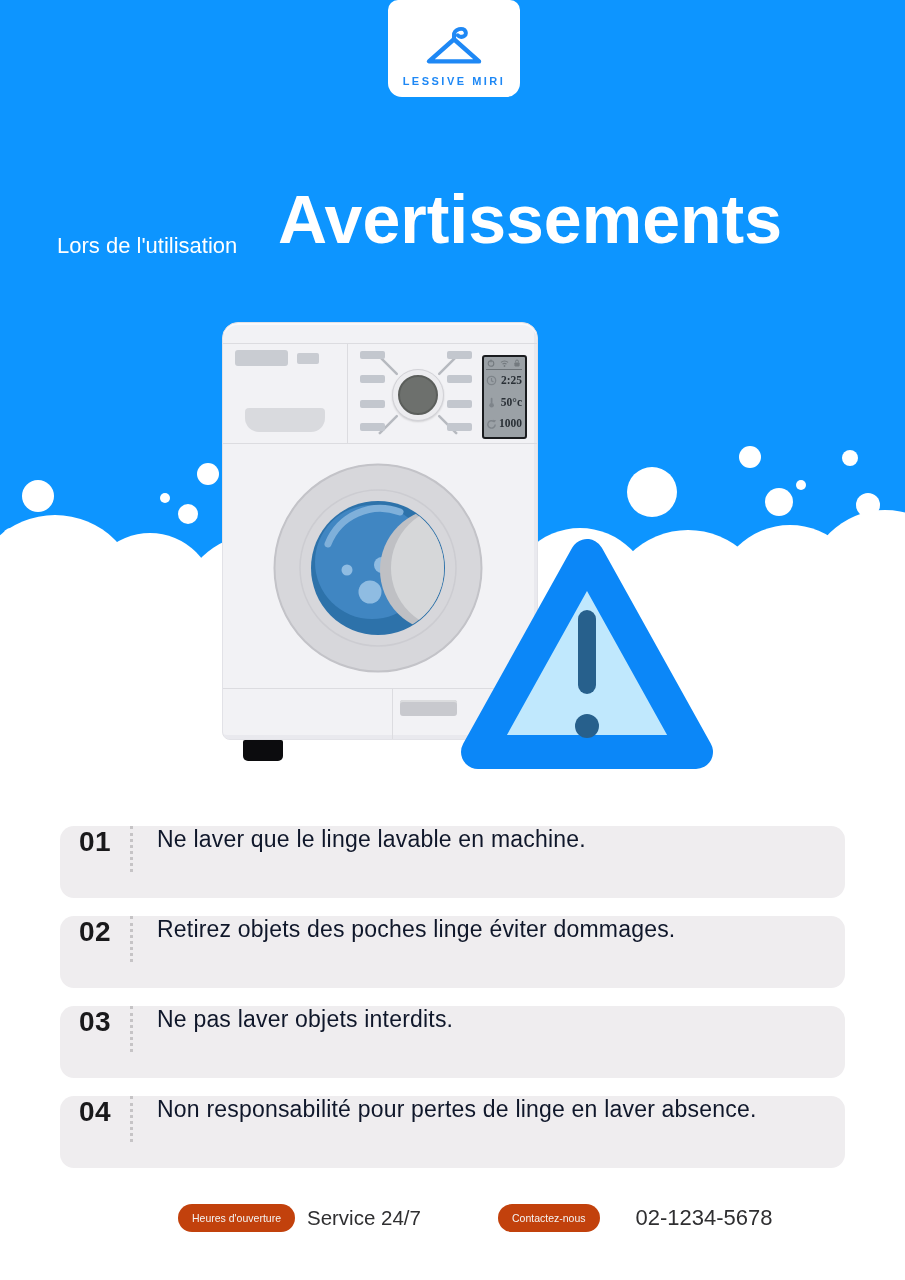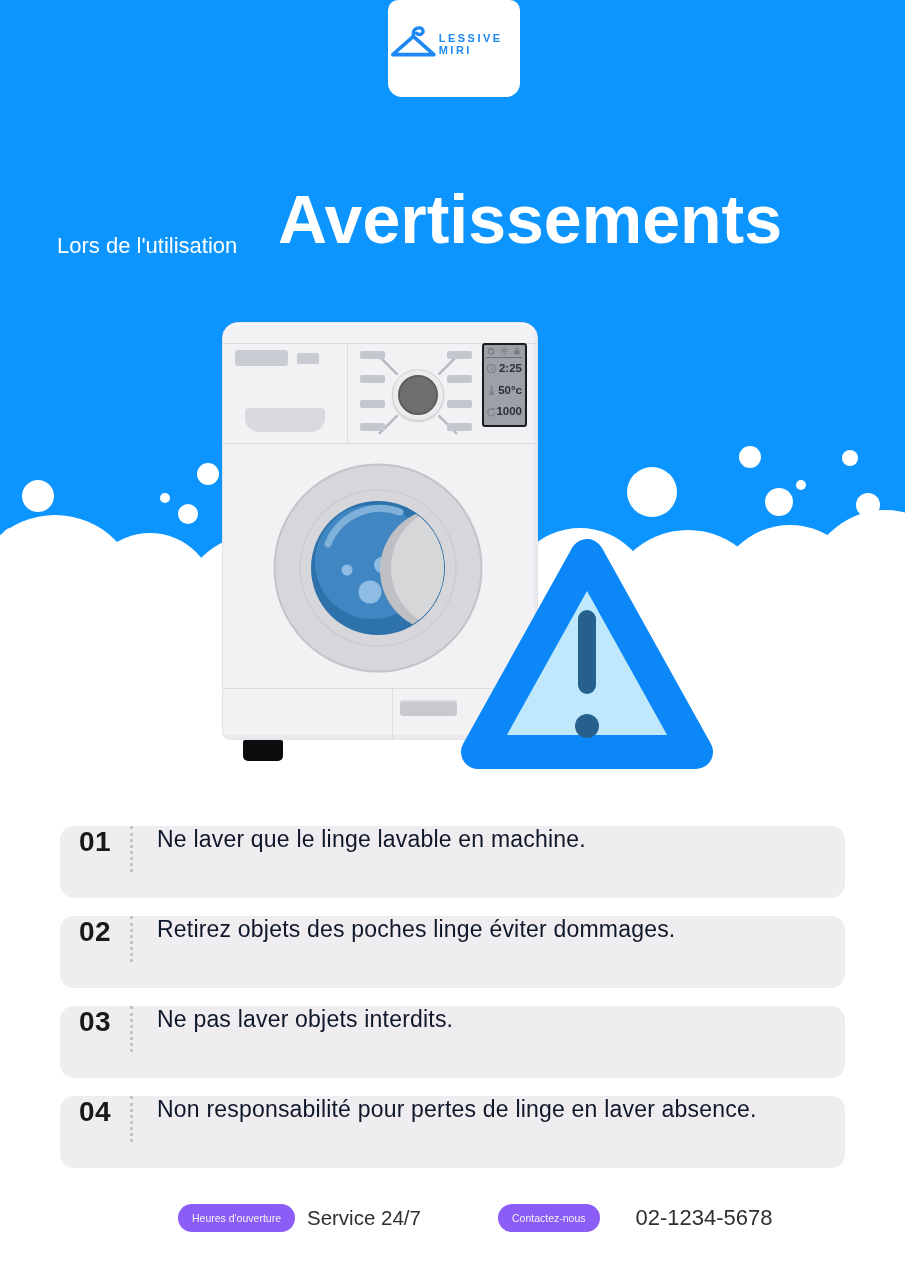--- a/index.html
+++ b/index.html
@@ -6,21 +6,21 @@
   .page{position:relative;width:905px;height:1280px;margin:0 auto;overflow:hidden;
         background:#ffffff;font-family:"Liberation Sans",sans-serif;}
 
   
   .sky{position:absolute;left:0;top:0;width:905px;height:560px;background:#0D95FF;z-index:0;}
   .decor{position:absolute;left:0;top:0;width:905px;height:1280px;z-index:1;pointer-events:none;}
   .decor .c{position:absolute;border-radius:50%;background:#ffffff;}
 
   
   .logo-card{position:absolute;left:388px;top:0;width:132px;height:97px;background:#ffffff;
-             border-radius:10px 10px 14px 14px;z-index:4;display:flex;flex-direction:row;
+             border-radius:10px 10px 14px 14px;z-index:4;display:flex;flex-direction:column;
              align-items:center;justify-content:flex-end;padding-bottom:10px;box-sizing:border-box;}
   .logo-card svg{display:block;margin-bottom:4px;}
   .logo-name{font-size:11px;font-weight:700;letter-spacing:2.5px;color:#1E88F5;}
 
   
   .hdr{position:absolute;z-index:2;color:#fff;}
   .hdr-category{left:57px;top:158px;font-size:34px;font-weight:500;letter-spacing:3px;}
   .hdr-title{left:278px;top:180px;font-size:68px;font-weight:800;letter-spacing:0px;}
   .hdr-subtitle{left:57px;top:233px;font-size:22px;font-weight:400;}
 
@@ -33,23 +33,23 @@
   .m-det1{position:absolute;left:13px;top:28px;width:53px;height:16px;background:#C9CCD2;border-radius:3px;}
   .m-det2{position:absolute;left:75px;top:31px;width:22px;height:11px;background:#C9CCD2;border-radius:2px;}
   .m-handle{position:absolute;left:23px;top:86px;width:80px;height:24px;background:#D9DADE;
             border-radius:4px 4px 14px 14px;}
   .m-prog{position:absolute;width:25px;height:8px;background:#C3C7CE;border-radius:2px;}
   .m-dial{position:absolute;left:170px;top:47px;width:52px;height:52px;border-radius:50%;
           background:#ECECEF;border:1px solid #D2D2D7;box-shadow:0 1px 2px rgba(0,0,0,.15);
           display:flex;align-items:center;justify-content:center;box-sizing:border-box;}
   .m-dial-in{width:36px;height:36px;border-radius:50%;background:#6D706D;border:2px solid #5B5E5B;}
   .m-rays{position:absolute;left:0;top:0;}
-  .m-display{position:absolute;left:260px;top:21px;width:45px;height:84px;background:#9BA1A6;
+  .m-display{position:absolute;left:260px;top:33px;width:45px;height:84px;background:#9BA1A6;
              border:2px solid #1A1C1F;border-radius:3px;box-sizing:border-box;padding:1px 3px 2px 2px;
-             display:flex;flex-direction:column;}
+             display:flex;flex-direction:column;font-family:Liberation Serif, serif;}
   .m-disp-status{display:flex;justify-content:space-between;align-items:center;
                  border-bottom:1px solid #6C7277;padding:1px 1px 2px 1px;}
   .m-disp-row{display:flex;align-items:center;justify-content:space-between;flex:1;
               font-size:11.5px;font-weight:700;color:#2A3036;line-height:1;}
   .m-kick-handle{position:absolute;left:178px;top:378px;width:57px;height:16px;background:#C8C9CE;
                  border-radius:3px;box-shadow:inset 0 2px 0 #DBDCDE;}
   .m-foot{position:absolute;left:21px;top:418px;width:40px;height:21px;background:#0C0C0E;
           border-radius:2px 2px 5px 5px;}
 
   
@@ -59,21 +59,21 @@
   .rows{position:absolute;left:60px;top:826px;width:785px;z-index:2;}
   .row{display:flex;align-items:flex-start;height:72px;margin-bottom:18px;background:#EFEDEF;
        border-radius:14px;}
   .row-num{width:70px;text-align:center;font-size:28px;font-weight:800;color:#19191B;letter-spacing:.5px;}
   .row-div{height:46px;border-left:3px dotted #C6C4C6;}
   .row-text{margin-left:24px;font-size:23px;color:#0f172a;letter-spacing:.2px;}
 
   
   .footer-group{position:absolute;top:1204px;display:flex;align-items:center;gap:12px;z-index:2;}
   .fg-hours{left:178px;} .fg-contact{left:498px;gap:36px;}
-  .pill{background:#8b5cf6;color:#F4F4F4;font-size:10.5px;padding:8px 14px;border-radius:999px;
+  .pill{background:#c2410c;color:#F4F4F4;font-size:10.5px;padding:8px 14px;border-radius:999px;
         white-space:nowrap;}
   .pill-value{font-size:20.5px;color:#2F2F31;white-space:nowrap;}
   .fg-contact .pill-value{font-size:22px;}
 </style>
 </head>
 <body>
 
 <div class="page">
 
   <div class="sky"></div>

